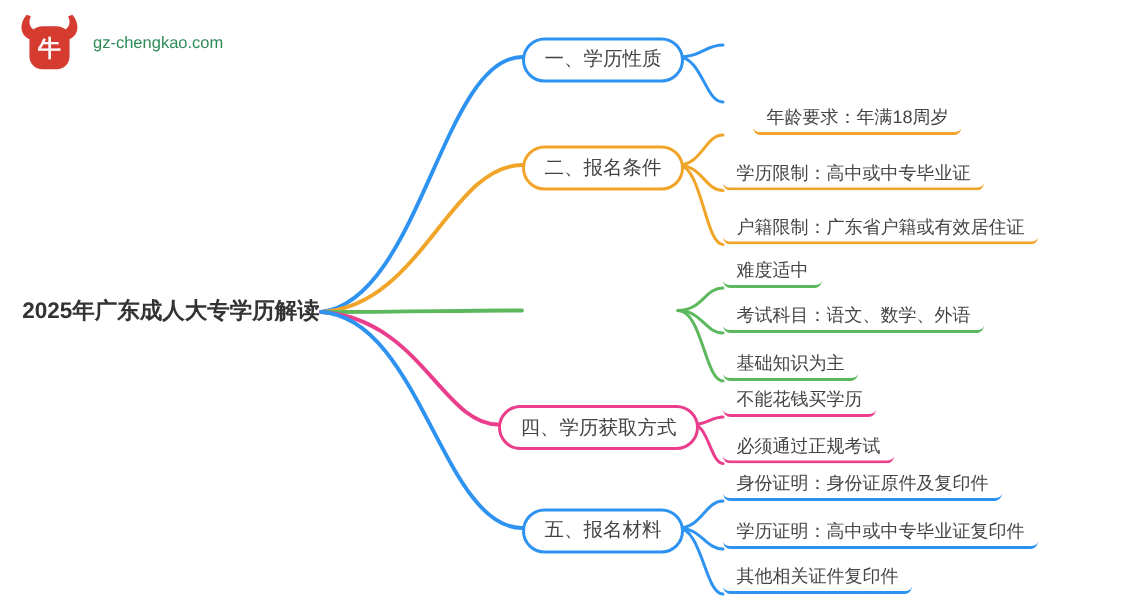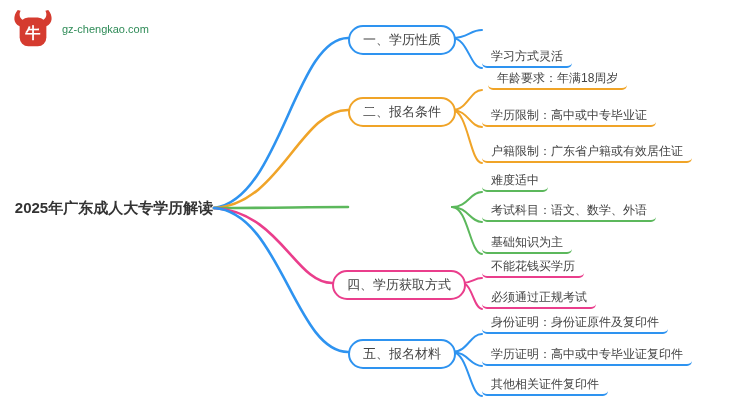--- a/index.html
+++ b/index.html
@@ -22,21 +22,21 @@
   .logo-texts{display:flex;flex-direction:column;line-height:1.25;}
   .logo-name{color:#1B7A43;font-weight:bold;font-size:15px;letter-spacing:.5px;}
   .logo-url{color:#2E8B57;font-size:11px;margin-top:1px;}
 
   
   .node{position:absolute;z-index:1;background:#fff;white-space:nowrap;}
   .root-label{left:12px;top:196px;width:204px;height:24px;line-height:24px;
     font-size:15px;font-weight:bold;color:#333;text-align:center;background:transparent;}
   .pill{height:22px;line-height:22px;padding:2px 13px;border-radius:15px;
     font-size:13px;color:#444;text-align:center;border:2px solid #999;box-sizing:content-box;}
-  .pill.blue{border-color:#2E93F0;}
+  .pill.blue{border-color:#2E93F0;font-family:Liberation Mono, monospace;}
   .pill.orange{border-color:#F0A428;}
   .pill.green{border-color:#5CB85C;}
   .pill.pink{border-color:#EA3E8C;}
 
   .leaf{height:19px;line-height:19px;padding:0 9px;font-size:12px;color:#444;
     border-bottom:2px solid #999;border-radius:0 0 5px 5px;}
   .leaf.blue{border-bottom-color:#2E93F0;}
   .leaf.orange{border-bottom-color:#F0A428;}
   .leaf.green{border-bottom-color:#5CB85C;}
   .leaf.pink{border-bottom-color:#EA3E8C;}
@@ -85,23 +85,22 @@
     </div>
   </div>
 
   <div class="node root-label">2025年广东成人大专学历解读</div>
 
   <div class="node pill blue" style="left:348px;top:25px;">一、学历性质</div>
   <div class="node pill orange" style="left:348px;top:97px;">二、报名条件</div>
   <div class="node pill blue" style="left:348px;top:339px;">五、报名材料</div>
   <div class="node pill pink" style="left:332px;top:270px;">四、学历获取方式</div>
 
-  <div class="node leaf blue" style="left:482px;top:47px;">学习方式灵活</div>
 
-  <div class="node leaf orange" style="left:488px;top:69px;">年龄要求：年满18周岁</div>
+  <div class="node leaf orange" style="left:502px;top:69px;">年龄要求：年满18周岁</div>
   <div class="node leaf orange" style="left:482px;top:106px;">学历限制：高中或中专毕业证</div>
   <div class="node leaf orange" style="left:482px;top:142px;">户籍限制：广东省户籍或有效居住证</div>
 
   <div class="node leaf green" style="left:482px;top:171px;">难度适中</div>
   <div class="node leaf green" style="left:482px;top:201px;">考试科目：语文、数学、外语</div>
   <div class="node leaf green" style="left:482px;top:233px;">基础知识为主</div>
 
   <div class="node leaf pink" style="left:482px;top:257px;">不能花钱买学历</div>
   <div class="node leaf pink" style="left:482px;top:288px;">必须通过正规考试</div>
 

